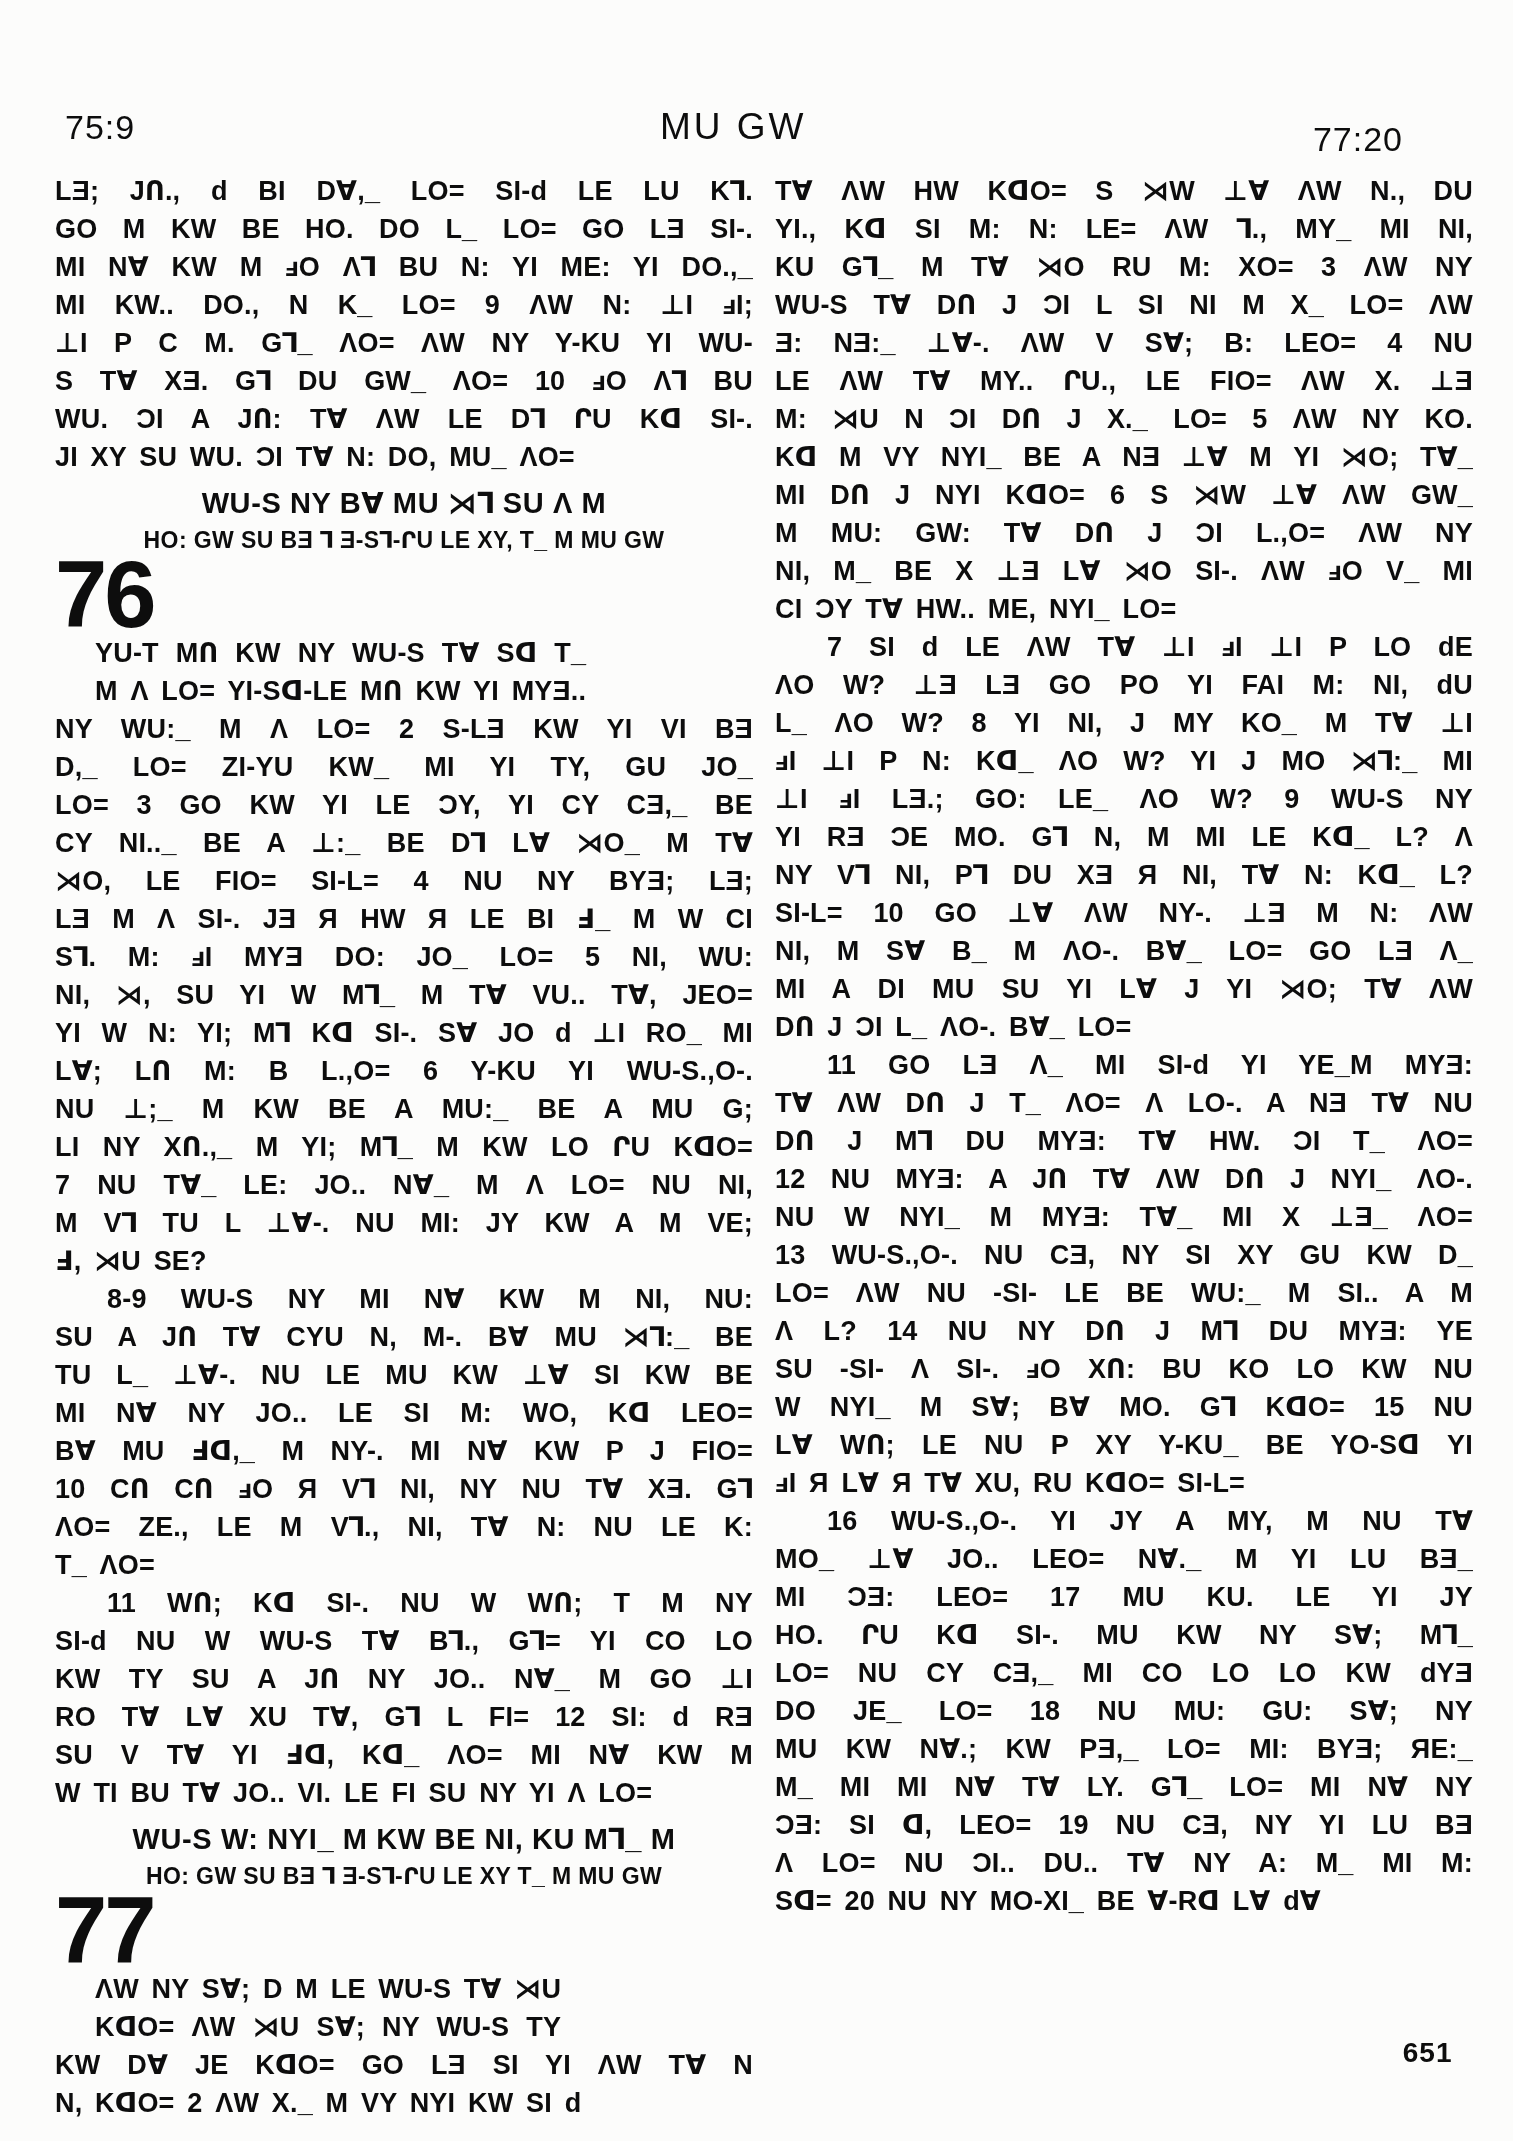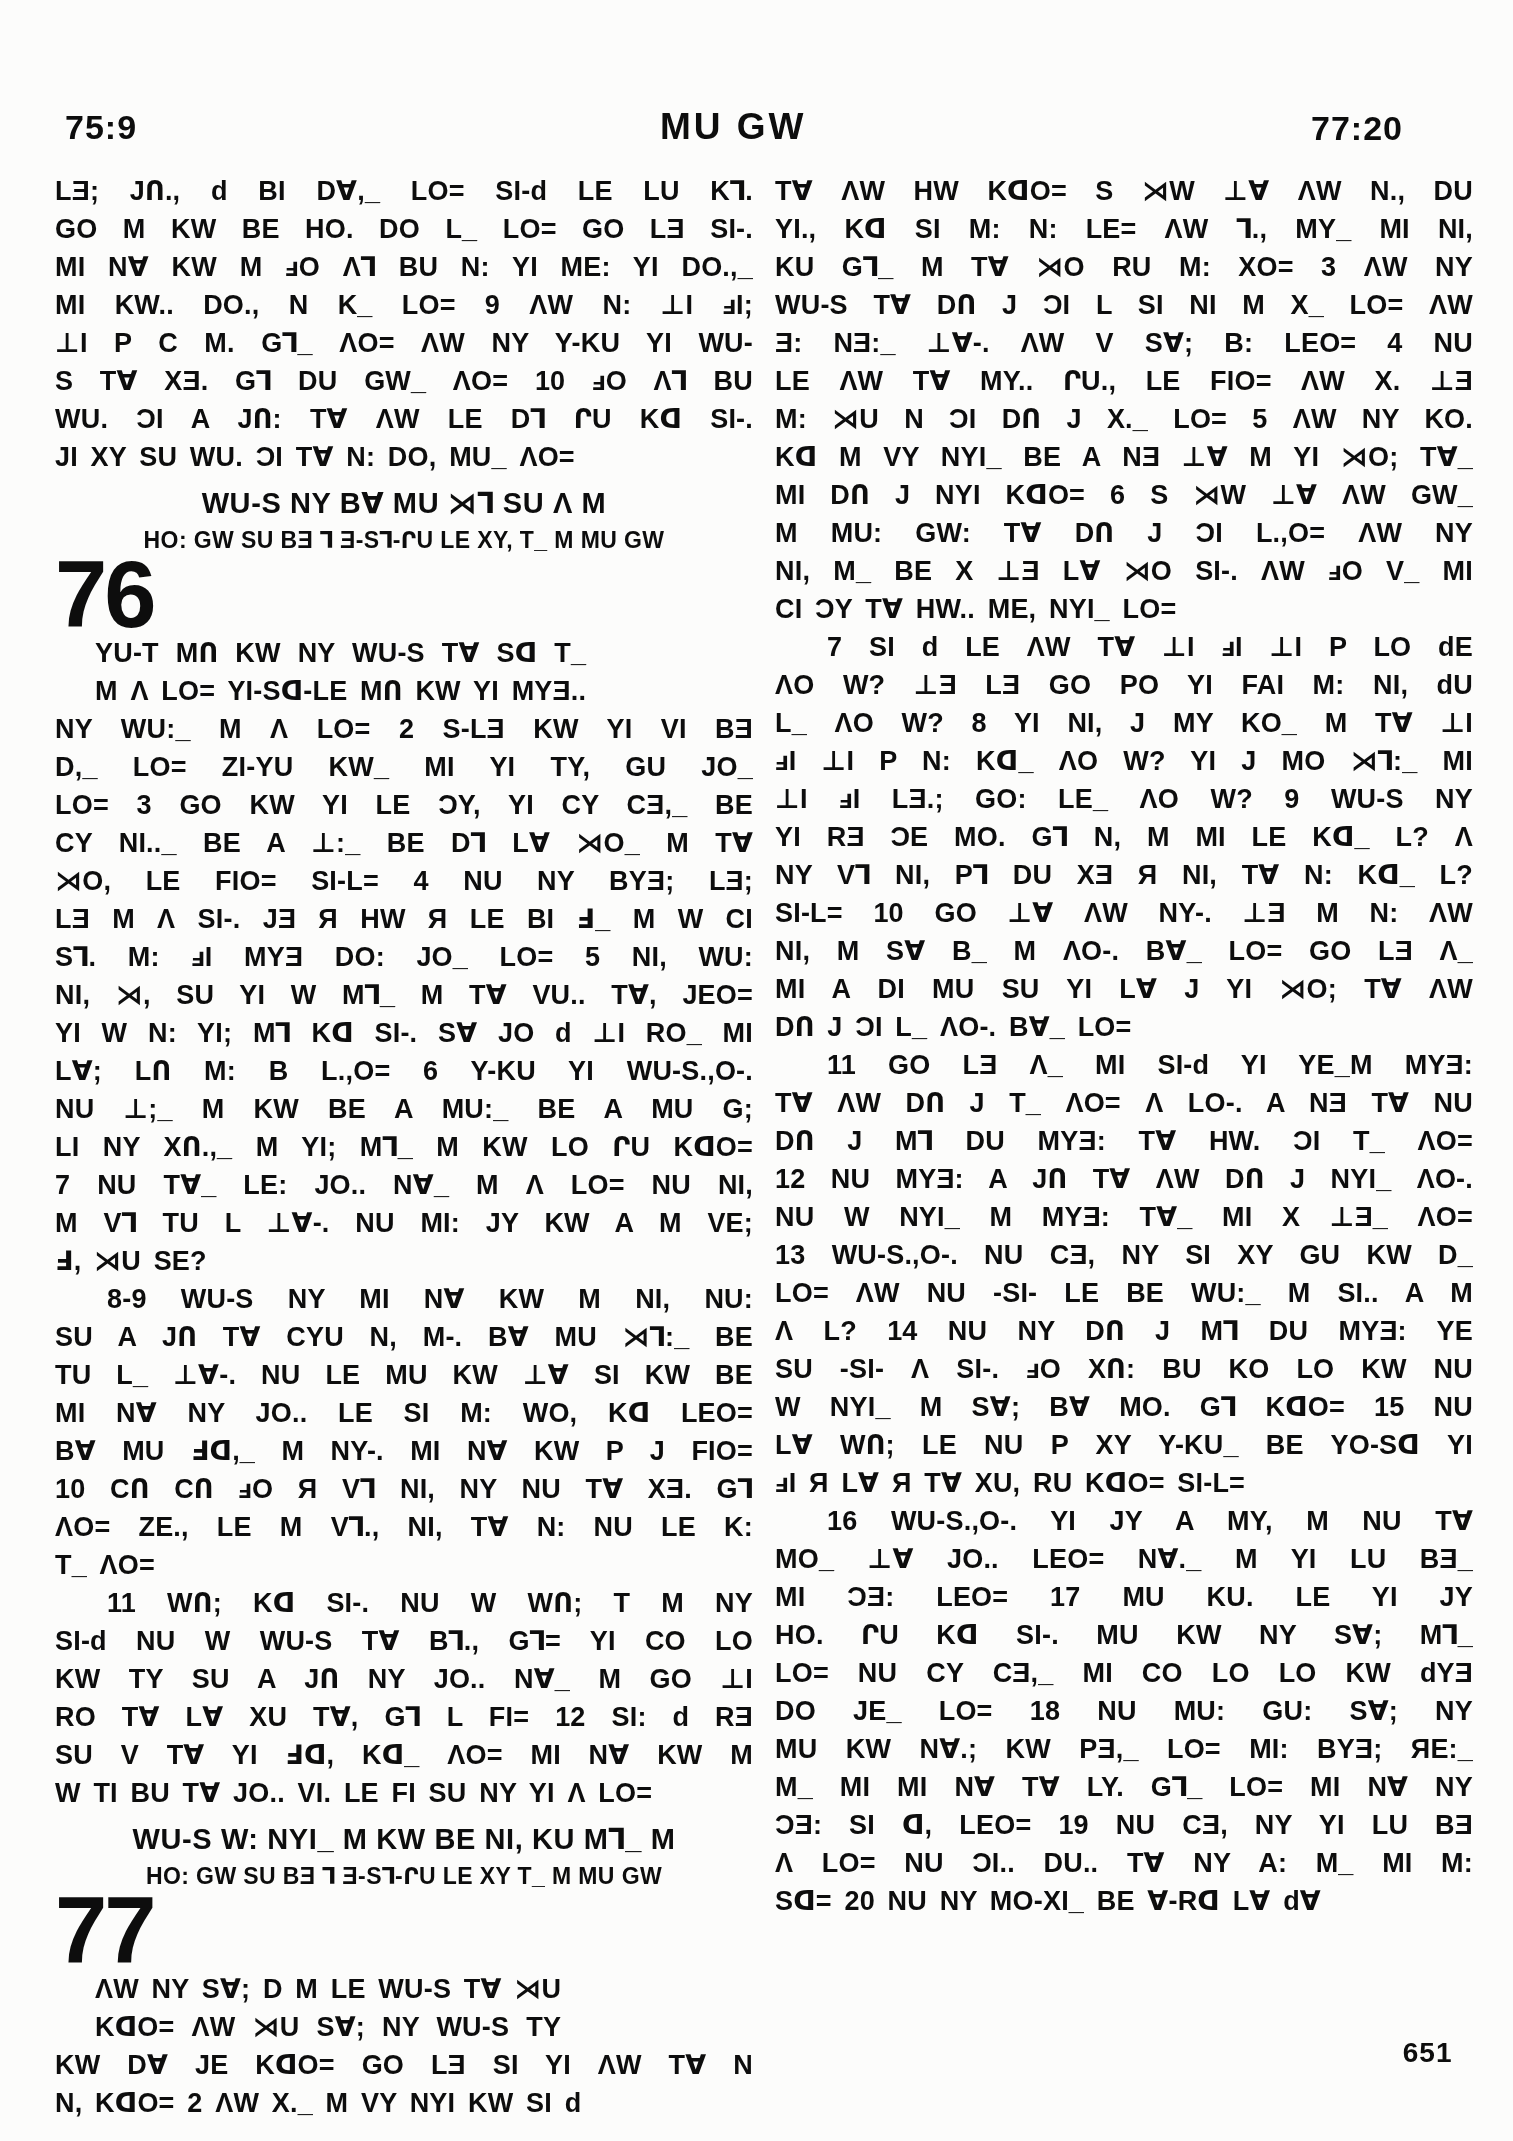--- a/index.html
+++ b/index.html
@@ -2,24 +2,24 @@
 <html><head>
 <meta charset="utf-8">
 <style>
   html,body { margin:0; padding:0; background:#d8d8d8; }
   .page {
     width:1513px; height:2141px; position:relative; margin:0 auto;
     background:#fcfcfb; color:#0d0d0d; box-sizing:border-box;
     padding:108px 38px 0 55px; overflow:hidden;
     font-family:"Liberation Sans","DejaVu Sans",sans-serif;
   }
-  .hdr { position:relative; height:54px; font-weight:700; font-size:34px; }
+  .hdr { position:relative; height:54px; font-weight:400; font-size:34px; }
   .hdr-left { position:absolute; left:10px; top:0; letter-spacing:1px; }
   .hdr-center { position:absolute; left:605px; top:-2px; font-size:37px; letter-spacing:3px; }
-  .hdr-right { position:absolute; right:72px; top:1px; letter-spacing:1px; }
+  .hdr-right { position:absolute; right:72px; top:12px; letter-spacing:1px; }
   .cols { display:flex; gap:22px; margin-top:10px; }
   .col { width:698px; min-width:0; }
   .line {
     font-size:27px; line-height:38px; font-weight:700;
     letter-spacing:0.2px; word-spacing:5px;
   }
   .j { text-align:justify; text-align-last:justify; }
   .end { text-align:left; text-align-last:left; }
   .indent { text-indent:52px; }
   .heading {

